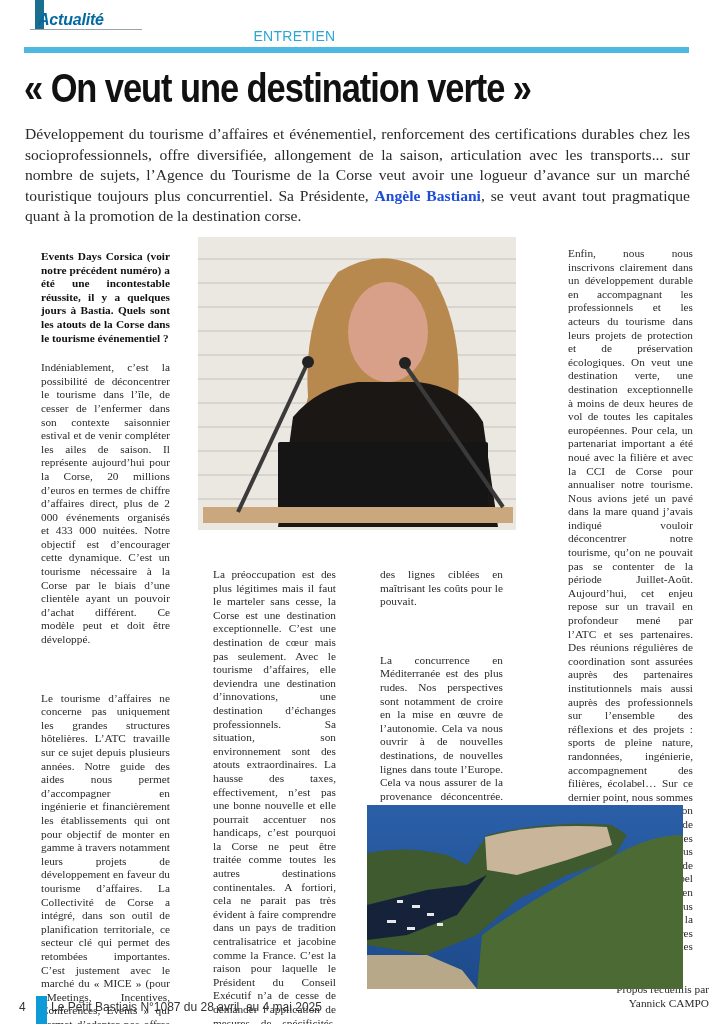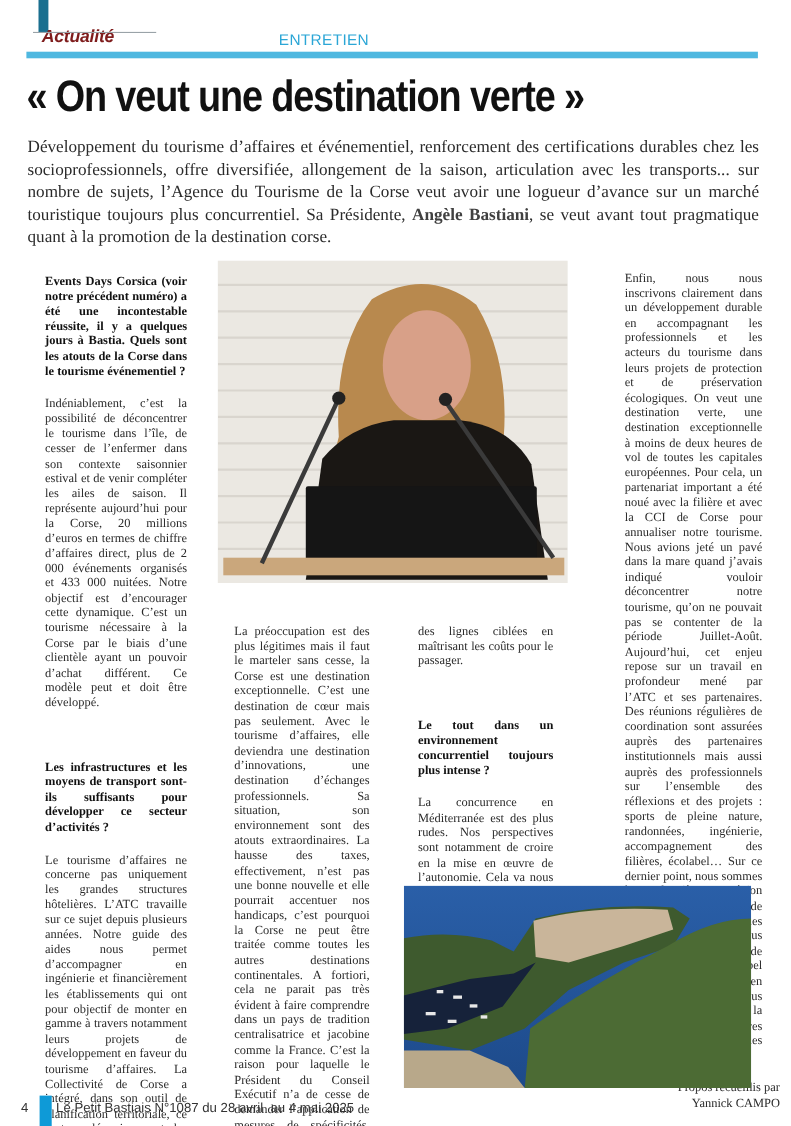--- a/index.html
+++ b/index.html
@@ -1,30 +1,30 @@
 <!DOCTYPE html>
 <html><head>
 <meta charset="utf-8">
 <style>
   * { box-sizing: border-box; margin: 0; padding: 0; }
   html, body { width: 719px; height: 1024px; background: #ffffff; overflow: hidden; }
   body { position: relative; font-family: "Liberation Serif", serif; color: #231f20; }
 
   .section-tag { position: absolute; left: 24px; top: 0; width: 95px; height: 32px; }
   .section-tag .bar { position: absolute; left: 11px; top: 0; width: 9px; height: 30px; background: #1a6f8f; }
-  .section-tag .label { position: absolute; left: 14px; top: 11px; font-family: "Liberation Sans", sans-serif; font-weight: bold; font-style: italic; font-size: 16px; color: #7f1d1d; letter-spacing: -0.2px; margin-top: 14px; }
+  .section-tag .label { position: absolute; left: 14px; top: 11px; font-family: "Liberation Sans", sans-serif; font-weight: bold; font-style: italic; font-size: 16px; color: #0369a1; letter-spacing: -0.2px; }
   .section-tag .underline { position: absolute; left: 6px; top: 29px; width: 112px; height: 1px; background: #9aa3a8; }
 
   .kicker { position: absolute; left: 0; width: 589px; top: 28px; text-align: center; font-family: "Liberation Sans", sans-serif; font-size: 14px; color: #2ba6d6; letter-spacing: 0.3px; }
   .kicker-rule { position: absolute; left: 24px; top: 47px; width: 665px; height: 6px; background: #4fb8e0; }
 
   .headline { position: absolute; left: 24px; top: 66px; font-family: "Liberation Sans", sans-serif; font-weight: bold; font-size: 40px; letter-spacing: -1.2px; color: #111; transform: scaleX(0.86); transform-origin: left top; white-space: nowrap; }
 
   .chapo { position: absolute; left: 25px; top: 124px; width: 665px; font-size: 15.6px; line-height: 20.6px; text-align: justify; color: #2a2a2a; }
-  .chapo b { color: #404040; }
+  .chapo b { color: #1d4ed8; }
 
   .col { position: absolute; font-size: 11.3px; line-height: 13.6px; text-align: justify; color: #2a2a2a; }
   .col p { margin: 16px; }
   .col .q { font-weight: bold; color: #111; }
   .col .gap { height: 13px; }
   .col1 { left: 25px; top: 234px; width: 161px; }
   .col2 { left: 197px; top: 552px; width: 155px; }
   .col3 { left: 364px; top: 552px; width: 155px; }
   .col4 { left: 552px; top: 231px; width: 157px; }
 
@@ -52,21 +52,20 @@
 <div class="kicker-rule"></div>
 
 <h1 class="headline">« On veut une destination verte »</h1>
 
 <p class="chapo"><span>Développement du tourisme d’affaires et événementiel, renforcement des certifications durables chez les socioprofessionnels, offre diversifiée, allongement de la saison, articulation avec les transports... sur nombre de sujets, l’Agence du Tourisme de la Corse veut avoir une logueur d’avance sur un marché touristique toujours plus concurrentiel. Sa Présidente, </span><b>Angèle Bastiani</b><span>, se veut avant tout pragmatique quant  à la promotion de la destination corse.</span></p>
 
 <div class="col col1">
   <p class="q">Events Days Corsica (voir notre précédent numéro) a été une incontestable réussite, il y a quelques jours à Bastia. Quels sont les atouts de la Corse dans le tourisme événementiel ?</p>
   <p>Indéniablement, c’est la possibilité de déconcentrer le tourisme dans l’île, de cesser de l’enfermer dans son contexte saisonnier estival et de venir compléter les ailes de saison. Il représente aujourd’hui pour la Corse, 20 millions d’euros en termes de chiffre d’affaires direct, plus de 2 000 événements organisés et 433 000 nuitées. Notre objectif est d’encourager cette dynamique. C’est un tourisme nécessaire à la Corse par le biais d’une clientèle ayant un pouvoir d’achat différent. Ce modèle peut et doit être développé.</p>
   <div class="gap"></div>
-  <p class="q">Les infrastructures et les moyens de transport sont-ils suffisants pour développer ce secteur d’activités ?</p>
   <p>Le tourisme d’affaires ne concerne pas uniquement les grandes structures hôtelières. L’ATC travaille sur ce sujet depuis plusieurs années. Notre guide des aides nous permet d’accompagner en ingénierie et financièrement les établissements qui ont pour objectif de monter en gamme à travers notamment leurs projets de développement en faveur du tourisme d’affaires. La Collectivité de Corse a intégré, dans son outil de planification territoriale, ce secteur clé qui permet des retombées importantes. C’est justement avec le marché du « MICE » (pour «Meetings, Incentives, Conferences, Events » qui permet d’adapter nos offres que nous pouvons répondre aux attentes d’une clientèle désireuse d’avoir des produits de qualité et à présent, dans des formats plus minimalistes qu’auparavant. Avec cette nouvelle approche qu’est le MICE, nous allons pouvoir nous orienter plus facilement vers la clientèle internationale qui dispose d’un fort pouvoir d’achat.</p>
 </div>
 
 <div class="photo-portrait">
   <svg width="318" height="293" viewBox="0 0 318 293">
     <rect width="318" height="293" fill="#ebe8e2"></rect>
     <g stroke="#d9d5ce" stroke-width="2">
       <line x1="0" y1="22" x2="318" y2="22"></line>
         <line x1="0" y1="46" x2="318" y2="46"></line>
       <line x1="0" y1="70" x2="318" y2="70"></line>
@@ -89,23 +88,22 @@
     <circle cx="110" cy="125" r="6" fill="#222"></circle>
     <circle cx="207" cy="126" r="6" fill="#222"></circle>
   </svg>
 </div>
 
 <div class="col col2">
   <p>La préoccupation est des plus légitimes mais il faut le marteler sans cesse, la Corse est une destination exceptionnelle. C’est une destination de cœur mais pas seulement. Avec le tourisme d’affaires, elle deviendra une destination d’innovations, une destination d’échanges professionnels. Sa situation, son environnement sont des atouts extraordinaires. La hausse des taxes, effectivement, n’est pas une bonne nouvelle et elle pourrait accentuer nos handicaps, c’est pourquoi la Corse ne peut être traitée comme toutes les autres destinations continentales. A fortiori, cela ne parait pas très évident à faire comprendre dans un pays de tradition centralisatrice et jacobine comme la France. C’est la raison pour laquelle le Président du Conseil Exécutif n’a de cesse de demander l’application de mesures de spécificités. Exemple avec l’achat de flux que nous voulons mener pour compenser les risques d’une destination trop onéreuse sur</p>
 </div>
 
 <div class="col col3">
-  <p>des lignes ciblées en maîtrisant les coûts pour le passager.</p>
+  <p>des lignes ciblées en maîtrisant les coûts pour le pouvait.</p>
   <div class="gap"></div>
-  <p class="q">Le tout dans un environnement concurrentiel toujours plus intense ?</p>
   <p>La concurrence en Méditerranée est des plus rudes. Nos perspectives sont notamment de croire en la mise en œuvre de l’autonomie. Cela va nous ouvrir à de nouvelles destinations, de nouvelles lignes dans toute l’Europe. Cela va nous assurer de la provenance déconcentrée. Venir en Corse en hiver, pouvoir manger sur la plage et venir skier en même temps, peu de destinations en sont capables.</p>
 </div>
 
 <div class="col col4">
   <p>Enfin, nous nous inscrivons clairement dans un développement durable en accompagnant les professionnels et les acteurs du tourisme dans leurs projets de protection et de préservation écologiques. On veut une destination verte, une destination exceptionnelle à moins de deux heures de vol de toutes les capitales européennes. Pour cela, un partenariat important a été noué avec la filière et avec la CCI de Corse pour annualiser notre tourisme. Nous avions jeté un pavé dans la mare quand j’avais indiqué vouloir déconcentrer notre tourisme, qu’on ne pouvait pas se contenter de la période Juillet-Août. Aujourd’hui, cet enjeu repose sur un travail en profondeur mené par l’ATC et ses partenaires. Des réunions régulières de coordination sont assurées auprès des partenaires institutionnels mais aussi auprès des professionnels  sur l’ensemble des réflexions et des projets : sports de pleine nature, randonnées, ingénierie, accompagnement des filières, écolabel… Sur ce dernier point, nous sommes la deuxième région européenne en termes de certification chez les socioprofessionnels. Nous venons d’ailleurs de candidater à un label international, le Green Destinations qui nous permettra d’inscrire la Corse dans les premières destinations internationales vertes.</p>
   <div class="signature">
     <div>Propos recueillis par</div>
     <div>Yannick CAMPO</div>
   </div>
 </div>

